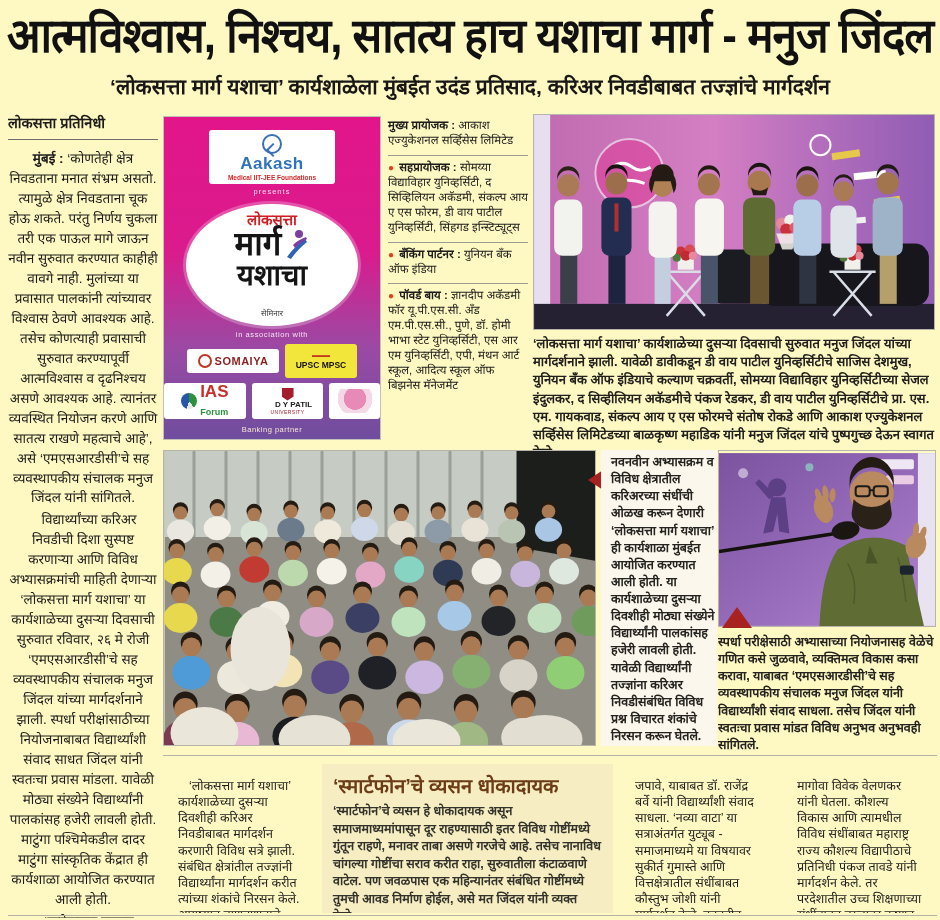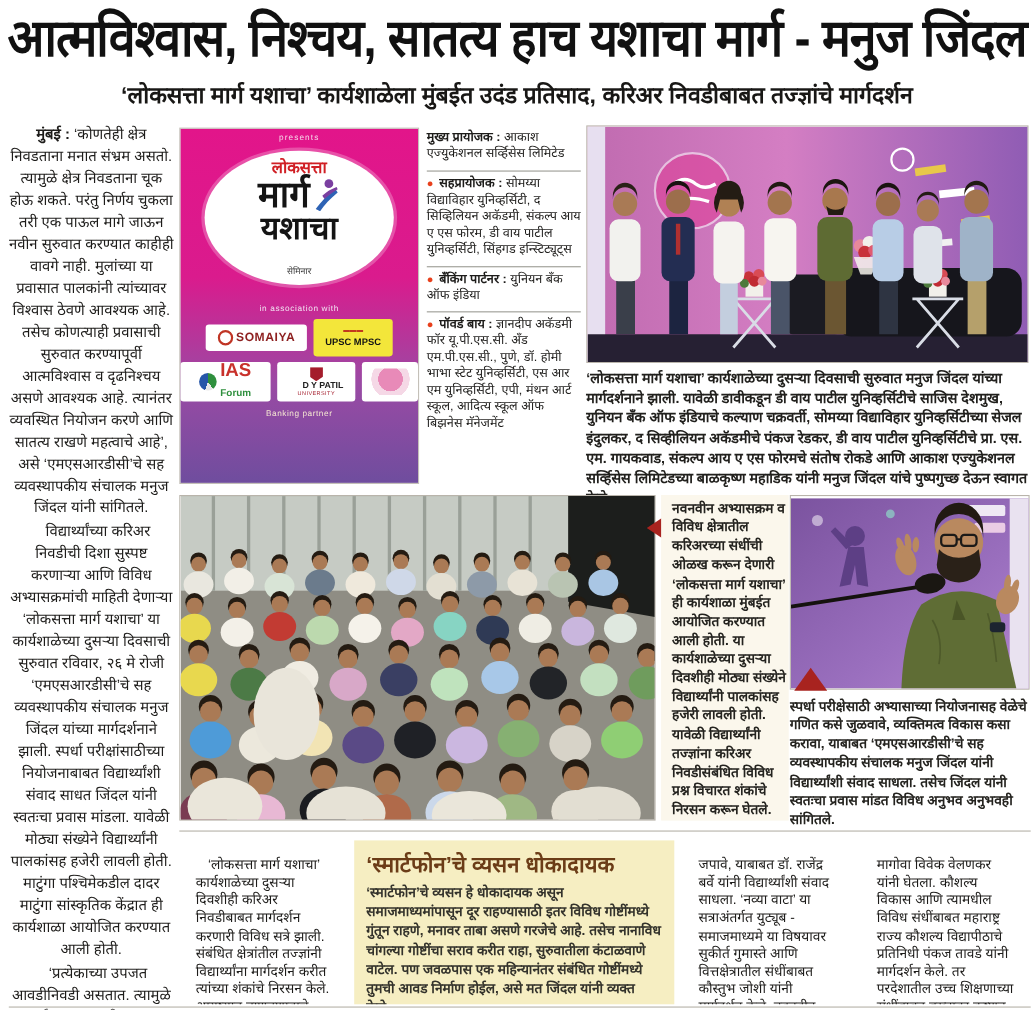--- a/index.html
+++ b/index.html
@@ -1,19 +1,19 @@
 <!DOCTYPE html>
 <html><head>
 <meta charset="utf-8">
 <style>
   html,body{margin:0;padding:0;background:#e8e8e4;}
   *{box-sizing:border-box;}
   .page{
     position:relative;width:940px;height:920px;margin:0 auto;
-    background:#ffffff;overflow:hidden;
+    background:#fef9c3;overflow:hidden;
     font-family:"Liberation Sans","DejaVu Sans",sans-serif;color:#1d1c1a;
   }
   
   .headline{
     position:absolute;left:6px;top:4px;width:928px;height:64px;
     font-size:44px;font-weight:800;letter-spacing:-1px;color:#111;
     text-align:center;white-space:nowrap;line-height:64px;
     transform:scaleY(1.08);
   }
   .subheadline{
@@ -40,21 +40,21 @@
   .presents{font-size:7.5px;color:#f6d9ea;margin-top:3px;letter-spacing:1px;}
   .brand-oval{
     margin:8px auto 0;width:172px;height:122px;background:#fff;border-radius:50%;
     display:flex;flex-direction:column;align-items:center;justify-content:center;box-shadow:0 0 0 3px rgba(255,255,255,.25);
   }
   .brand-top{font-size:15px;font-weight:800;color:#d01f24;line-height:1;}
   .brand-row{display:flex;align-items:center;gap:2px;}
   .brand-main1{font-size:33px;font-weight:800;color:#141414;line-height:1.02;}
   .brand-main2{font-size:29px;font-weight:800;color:#141414;line-height:1.02;}
   .brand-sub{font-size:8px;color:#3a3a3a;margin-top:16px;}
-  .assoc{font-size:7.5px;color:#f2e4f2;margin-top:17px;letter-spacing:.6px;}
+  .assoc{font-size:7.5px;color:#f2e4f2;margin-top:4px;letter-spacing:.6px;}
   .logo-row{display:flex;justify-content:center;align-items:center;gap:6px;margin-top:5px;}
   .logo-box{background:#fff;border-radius:3px;display:flex;align-items:center;justify-content:center;gap:3px;overflow:hidden;}
   .somaiya{width:92px;height:24px;}
   .somaiya-dot{width:14px;height:14px;border:2px solid #c03525;border-radius:50%;}
   .somaiya-name{font-size:11px;font-weight:800;color:#8d1f1f;letter-spacing:.5px;}
   .yellowlogo{width:72px;height:34px;background:#f3e63a;flex-direction:column;gap:1px;}
   .yellowlogo .tiny{font-size:6px;color:#c23a1d;font-weight:700;line-height:1.1;}
   .upsc{font-size:8.5px;font-weight:800;color:#141414;}
   .iasbox{width:84px;height:36px;}
   .ias-swoosh{width:16px;height:16px;border-radius:50%;background:conic-gradient(#2e8f3d 0 40%,#e8e8e8 40% 55%,#2656a8 55% 100%);}
@@ -109,26 +109,32 @@
 </style>
 </head>
 <body>
 
 <div class="page">
 
   <div class="headline">आत्मविश्वास, निश्चय, सातत्य हाच यशाचा मार्ग - मनुज जिंदल</div>
   <div class="subheadline">‘लोकसत्ता मार्ग यशाचा’ कार्यशाळेला मुंबईत उदंड प्रतिसाद, करिअर निवडीबाबत तज्ज्ञांचे मार्गदर्शन</div>
 
   <div class="col1">
+    <div class="byline">लोकसत्ता प्रतिनिधी</div>
     <p><span class="dateline">मुंबई : </span><span>‘कोणतेही क्षेत्र निवडताना मनात संभ्रम असतो. त्यामुळे क्षेत्र निवडताना चूक होऊ शकते. परंतु निर्णय चुकला तरी एक पाऊल मागे जाऊन नवीन सुरुवात करण्यात काहीही वावगे नाही. मुलांच्या या प्रवासात पालकांनी त्यांच्यावर विश्वास ठेवणे आवश्यक आहे. तसेच कोणत्याही प्रवासाची सुरुवात करण्यापूर्वी आत्मविश्वास व दृढनिश्चय असणे आवश्यक आहे. त्यानंतर व्यवस्थित नियोजन करणे आणि सातत्य राखणे महत्वाचे आहे’, असे ‘एमएसआरडीसी’चे सह व्यवस्थापकीय संचालक मनुज जिंदल यांनी सांगितले.</span></p>
     <p class="indent">विद्यार्थ्यांच्या करिअर निवडीची दिशा सुस्पष्ट करणाऱ्या आणि विविध अभ्यासक्रमांची माहिती देणाऱ्या ‘लोकसत्ता मार्ग यशाचा’ या कार्यशाळेच्या दुसऱ्या दिवसाची सुरुवात रविवार, २६ मे रोजी ‘एमएसआरडीसी’चे सह व्यवस्थापकीय संचालक मनुज जिंदल यांच्या मार्गदर्शनाने झाली. स्पर्धा परीक्षांसाठीच्या नियोजनाबाबत विद्यार्थ्यांशी संवाद साधत जिंदल यांनी स्वतःचा प्रवास मांडला. यावेळी मोठ्या संख्येने विद्यार्थ्यांनी पालकांसह हजेरी लावली होती. माटुंगा पश्चिमेकडील दादर माटुंगा सांस्कृतिक केंद्रात ही कार्यशाळा आयोजित करण्यात आली होती.</p>
     <p class="indent">‘प्रत्येकाच्या उपजत आवडीनिवडी असतात. त्यामुळे सर्वप्रथम स्वतःची आवड ओळखणे महत्त्वाचे आहे. काही काळानंतर क्षेत्र बदलले तरी काही फरक पडत नाही. परंतु तुमचा आराखडा व योजना व्यवस्थित अमलात आणणे गरजेचे आहे. तुम्हाला कोणत्या क्षेत्रात करिअर करायचे आहे, त्याबाबत योग्य माहिती घेऊन नियोजन करा आणि पालकांशी संवाद साधा’, असेही जिंदल म्हणाले.</p>
   </div>
 
   <div class="poster">
+    <div class="aakash-box">
+      <div class="aakash-logo"></div>
+      <div class="aakash-name">Aakash</div>
+      <div class="aakash-sub">Medical IIT-JEE Foundations</div>
+    </div>
     <div class="presents">presents</div>
     <div class="brand-oval">
       <div class="brand-top">लोकसत्ता</div>
       <div class="brand-row">
         <span class="brand-main1">मार्ग</span>
         <svg width="26" height="30" viewBox="0 0 26 30">
             <circle cx="16" cy="5" r="4" fill="#7a3fa0"></circle>
             <path d="M4 28 C10 20 14 16 22 10 L24 13 C17 19 12 24 8 30 Z" fill="#2e63b5"></path>
             <path d="M10 16 C14 12 18 10 23 8 L24 10 C19 13 15 16 12 19 Z" fill="#7a3fa0"></path>
           </svg>

